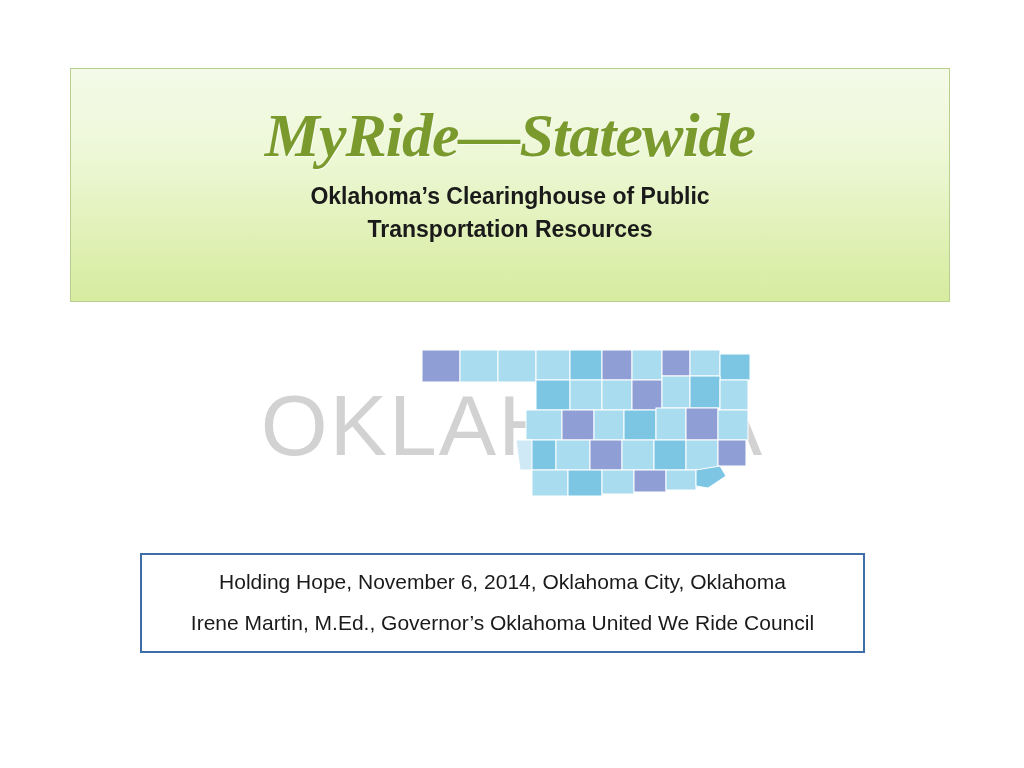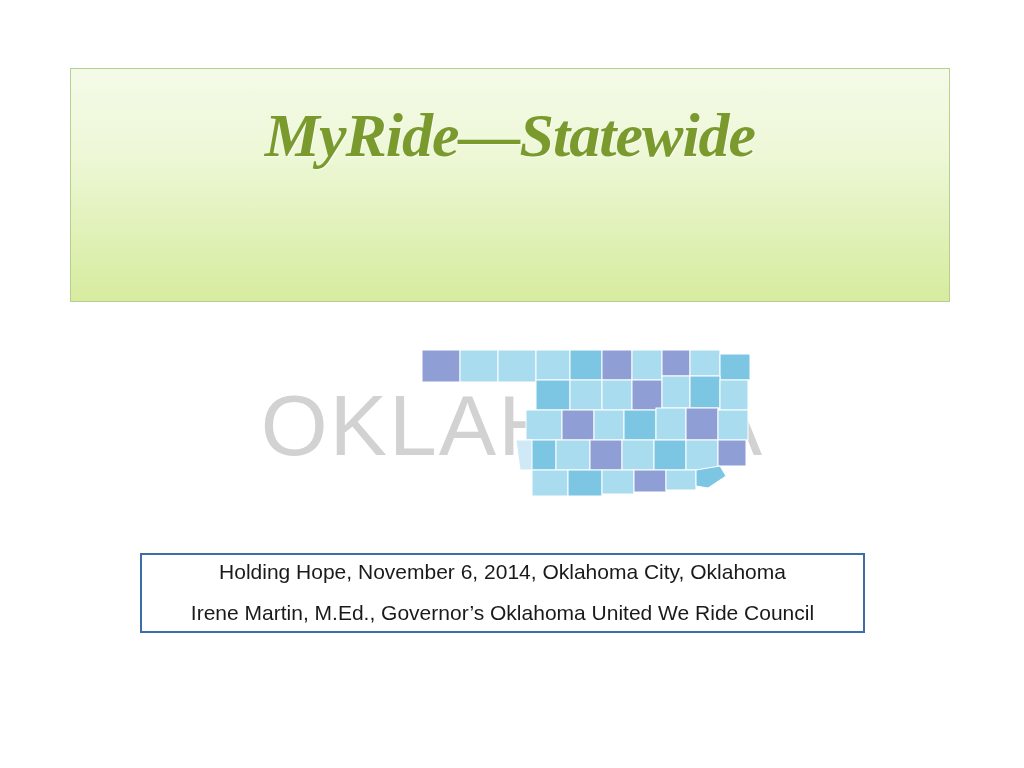--- a/index.html
+++ b/index.html
@@ -87,21 +87,21 @@
     left: 215px;
     top: 6px;
   }
 
   
   .footer-box {
     position: absolute;
     left: 140px;
     top: 553px;
     width: 725px;
-    height: 80px;
+    height: 100px;
     box-sizing: border-box;
     border: 2px solid #3e6ea8;
     background: #ffffff;
     display: flex;
     flex-direction: column;
     align-items: center;
     justify-content: center;
     gap: 8px;
   }
 
@@ -113,20 +113,24 @@
     text-align: center;
   }
 </style>
 </head>
 <body>
 
 <div class="slide">
 
   <div class="title-banner">
     <div class="title-main">MyRide—Statewide</div>
+    <div class="title-sub">
+      <div>Oklahoma’s Clearinghouse of Public</div>
+      <div>Transportation Resources</div>
+    </div>
   </div>
 
   <div class="map-area">
     <div class="wordmark">OKLAHOMA</div>
 
     <svg class="map-svg" width="345" height="185" viewBox="0 0 345 185">
       <g stroke="#ffffff" stroke-width="1">
 
         <rect x="2" y="14" width="38" height="32" fill="#8f9fd6"></rect>
         <rect x="40" y="14" width="38" height="32" fill="#a9dcef"></rect>

